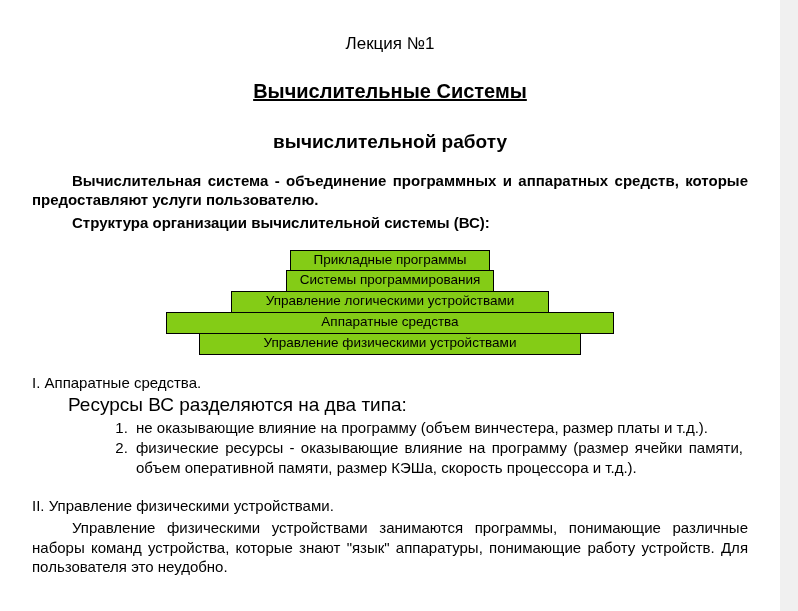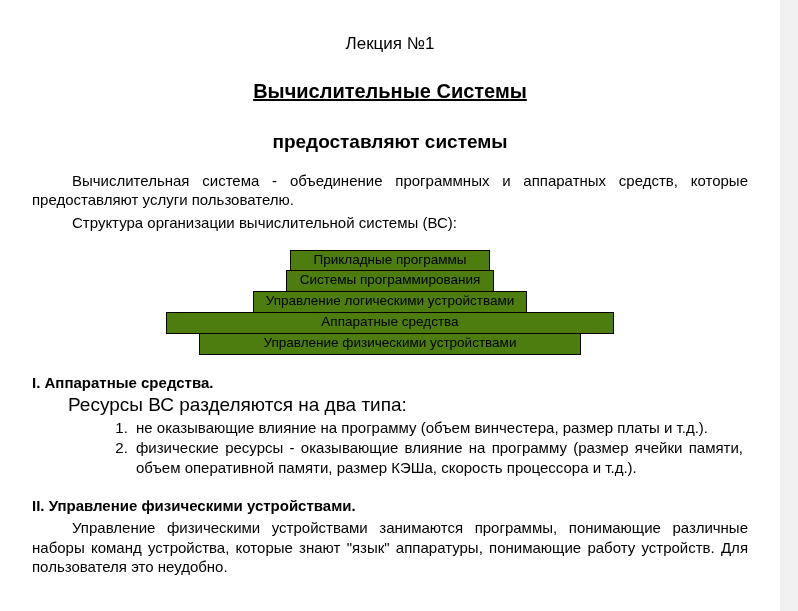--- a/index.html
+++ b/index.html
@@ -52,48 +52,49 @@
     font-weight: bold;
     margin: 26px 0 0 0;
     line-height: 1.32;
   }
   .para {
     font-size: 15px;
     color: #000;
     margin: 17px 0 0 0;
     text-align: justify;
     line-height: 1.28;
+    font-weight: bold;
   }
   .para.indent {
     text-indent: 40px;
   }
   .para.tight {
     margin-top: 4px;
   }
   
   .pyramid {
     margin: 17px 0 0 0;
     display: flex;
     flex-direction: column;
     align-items: center;
   }
   .pyramid-row {
     border: 1px solid #000;
-    background: #4d7c0f;
+    background: #84cc16;
     text-align: center;
     font-size: 13.5px;
     color: #000;
     padding: 2px 0 3px 0;
     margin-bottom: -1px;
     box-sizing: border-box;
     line-height: 1.1;
   }
   .bold-head {
     font-size: 15px;
-    font-weight: bold;
+    font-weight: normal;
     margin: 20px 0 0 0;
   }
   .sub-line {
     font-size: 19px;
     margin: 3px 0 0 0;
     padding-left: 36px;
   }
   ol.numlist {
     margin: 2px 0 0 0;
     padding-left: 100px;
@@ -116,31 +117,31 @@
 </head>
 <body>
 
 <div class="page">
 
   <div class="lecture-title">Лекция №1</div>
 
   <div class="doc-title">Вычислительные Системы</div>
 
   <div class="section-title">
-    <div>предоставляют системы</div>
+    <div>вычислительной работу</div>
   </div>
 
   <p class="para indent">Вычислительная система - объединение программных и аппаратных средств, которые предоставляют услуги пользователю.</p>
 
   <p class="para indent tight">Структура организации вычислительной системы (ВС):</p>
 
   <div class="pyramid">
     <div class="pyramid-row" style="width:200px">Прикладные программы</div>
     <div class="pyramid-row" style="width:208px">Системы программирования</div>
-    <div class="pyramid-row" style="width:274px">Управление логическими устройствами</div>
+    <div class="pyramid-row" style="width:318px">Управление логическими устройствами</div>
     <div class="pyramid-row" style="width:448px">Аппаратные средства</div>
     <div class="pyramid-row" style="width:382px">Управление физическими устройствами</div>
   </div>
 
   <div class="bold-head">I.  Аппаратные средства.</div>
   <div class="sub-line">Ресурсы ВС разделяются на два типа:</div>
   <ol class="numlist">
     <li>не оказывающие влияние на программу (объем винчестера, размер платы и т.д.).</li>
     <li>физические ресурсы - оказывающие влияние на программу (размер ячейки памяти, объем оперативной памяти, размер КЭШа, скорость процессора и т.д.).</li>
   </ol>

